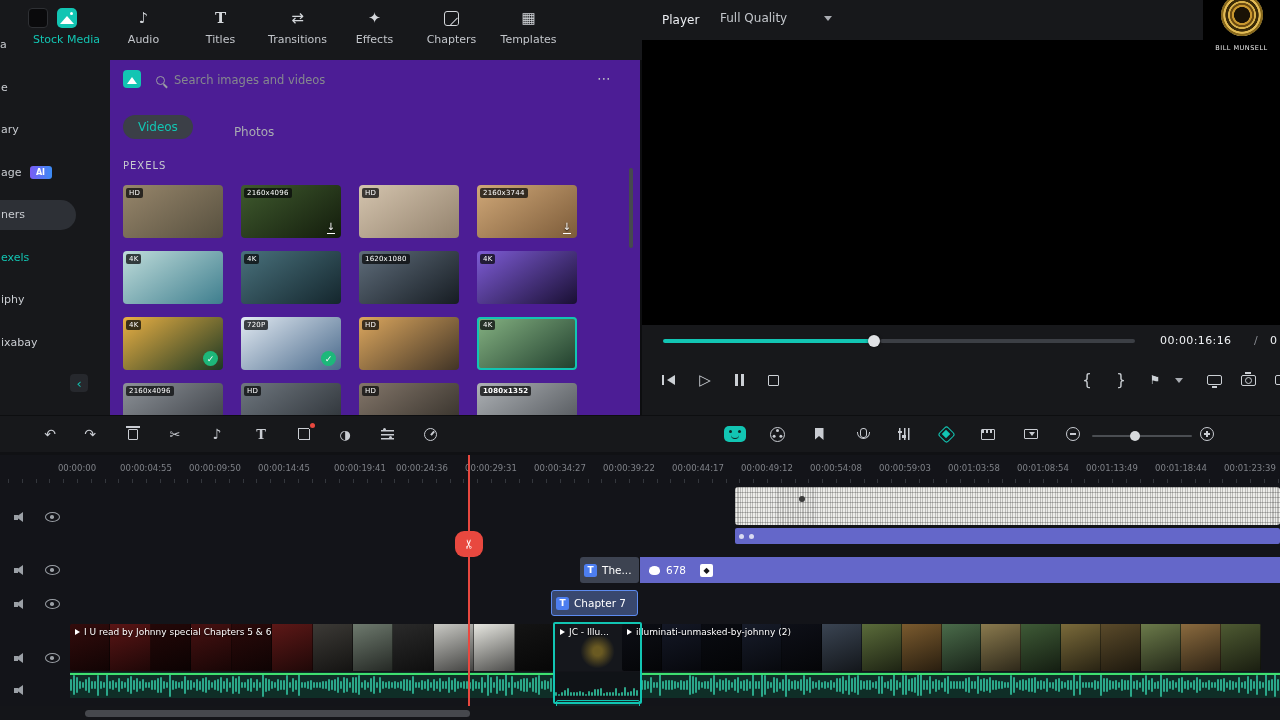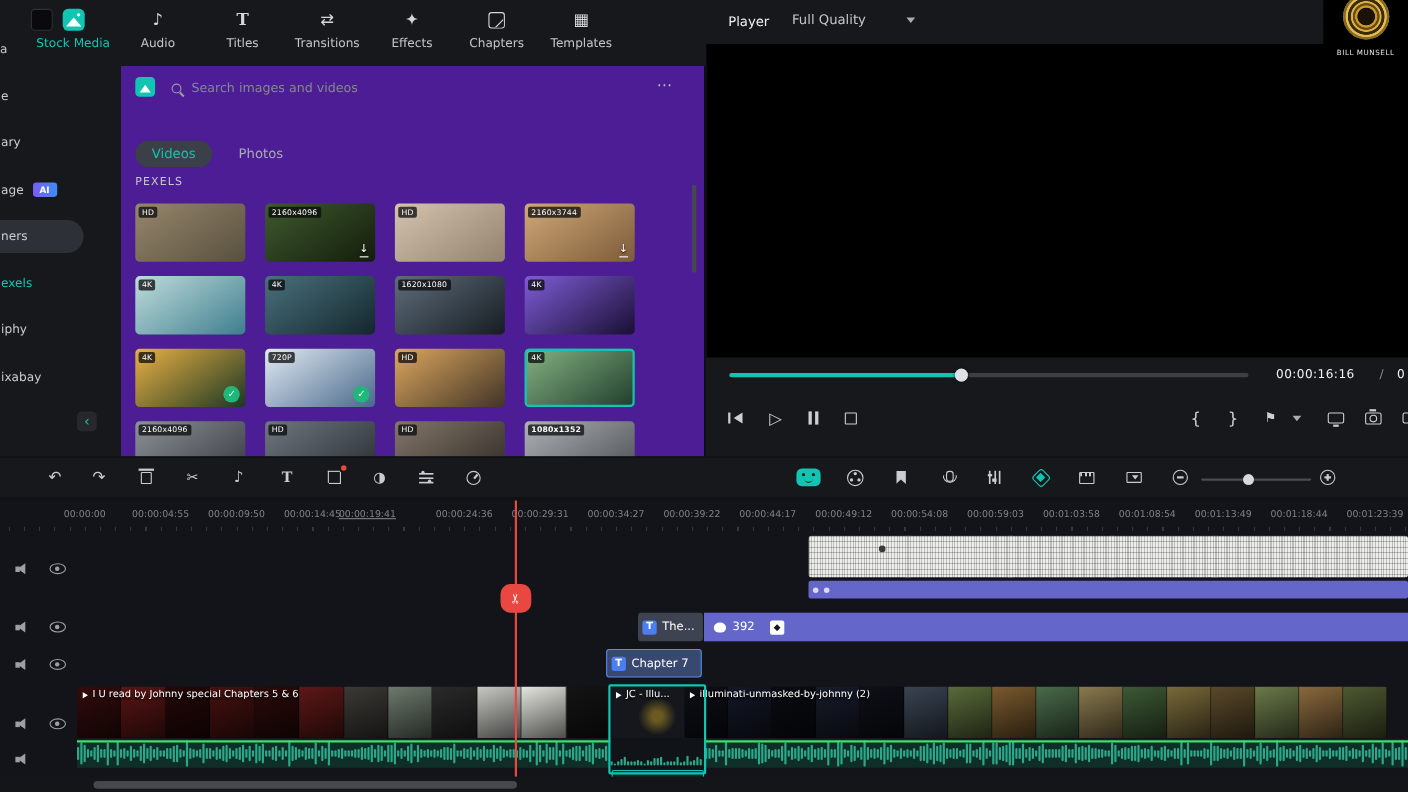--- a/index.html
+++ b/index.html
@@ -70,21 +70,21 @@
 
   
   #media-panel{position:absolute;left:110px;top:60px;width:532px;height:355px;background:#4c1d95;overflow:hidden}
   #source-ico{position:absolute;left:13px;top:10px;width:18px;height:18px;border-radius:4px;background:var(--accent);display:block}
   #source-ico::after{content:"";position:absolute;left:4px;bottom:4px;border-left:5px solid transparent;border-right:5px solid transparent;border-bottom:7px solid #fff}
   #search-bar{position:absolute;left:46px;top:8px;width:420px;height:24px;display:flex;align-items:center;gap:9px}
   .i-mag{width:9px;height:9px;border:1.5px solid #9b9ea4;border-radius:50%;position:relative;flex:none}
   .i-mag::after{content:"";position:absolute;right:-4px;bottom:-3px;width:5px;height:1.5px;background:#9b9ea4;transform:rotate(45deg)}
   #search-ph{color:#85888e;font-size:11.5px}
   #panel-menu{position:absolute;left:487px;top:10px;color:#b9bcc2;font-size:14px;letter-spacing:1px}
-  #media-tabs{position:absolute;left:13px;top:68px;display:flex;align-items:center;gap:24px}
+  #media-tabs{position:absolute;left:13px;top:55px;display:flex;align-items:flex-end;gap:41px}
   .mtab{color:#a8abb1;font-size:12px;cursor:default}
   .mtab.active{background:#3b3f47;color:var(--accent);padding:5px 15px;border-radius:13px}
   #section-title{position:absolute;left:13px;top:100px;font-size:10px;letter-spacing:1px;color:#c6c9ce}
   #thumb-grid{position:absolute;left:13px;top:125px;display:grid;grid-template-columns:repeat(4,100px);grid-auto-rows:53px;gap:13px 18px}
   .thumb{position:relative;border-radius:4px;overflow:hidden;cursor:default}
   .thumb.sel{outline:2px solid var(--accent);outline-offset:-2px}
   .vbadge{position:absolute;left:3px;top:3px;background:rgba(8,9,11,.75);color:#fff;font-size:7px;padding:1px 3px;border-radius:2px;letter-spacing:.2px}
   .i-dl{position:absolute;right:6px;bottom:4px;color:#fff;font-size:10px;line-height:10px;border-bottom:1.5px solid #fff;padding-bottom:1px;text-shadow:0 1px 2px #000}
   .i-chk{position:absolute;right:5px;bottom:4px;width:15px;height:15px;border-radius:50%;background:#1db87a;color:#fff;font-size:9px;display:flex;align-items:center;justify-content:center}
   #media-scrollbar{position:absolute;left:519px;top:108px;width:4px;height:80px;background:#46494f;border-radius:2px}
@@ -431,21 +431,21 @@
     <span class="tool" style="left:1207px">
         <span class="i-zi"></span>
       </span>
   </div>
 
   <div id="ruler">
       <span class="rlabel" style="left: 77px;">00:00:00</span>
       <span class="rlabel" style="left: 146px;">00:00:04:55</span>
       <span class="rlabel" style="left: 215px;">00:00:09:50</span>
       <span class="rlabel" style="left: 284px;">00:00:14:45</span>
-      <span class="rlabel" style="left: 334px; text-decoration: underline;">00:00:19:41</span>
+      <span class="rlabel" style="left: 360px;">00:00:19:41</span>
       <span class="rlabel" style="left: 422px;">00:00:24:36</span>
       <span class="rlabel" style="left: 491px;">00:00:29:31</span>
       <span class="rlabel" style="left: 560px;">00:00:34:27</span>
       <span class="rlabel" style="left: 629px;">00:00:39:22</span>
       <span class="rlabel" style="left: 698px;">00:00:44:17</span>
       <span class="rlabel" style="left: 767px;">00:00:49:12</span>
       <span class="rlabel" style="left: 836px;">00:00:54:08</span>
       <span class="rlabel" style="left: 905px;">00:00:59:03</span>
       <span class="rlabel" style="left: 974px;">00:01:03:58</span>
       <span class="rlabel" style="left: 1043px;">00:01:08:54</span>
@@ -474,21 +474,21 @@
       <span class="kdot" style="left:4px"></span>
       <span class="kdot" style="left:14px"></span>
     </div>
 
     <div class="tclip" style="left:580px;top:74px;width:59px;background:#3d4351">
       <span class="tbadge">T</span>
       <span>The...</span>
     </div>
     <div class="pclip" style="left:640px;top:74px;width:640px">
       <span class="blob"></span>
-      <span>392</span>
+      <span>678</span>
       <span class="dmd">◆</span>
     </div>
 
     <div class="tclip" style="left:551px;top:107px;width:87px;background:#39486e;border:1px solid #5d8bf0">
       <span class="tbadge">T</span>
       <span>Chapter 7</span>
     </div>
 
     <div class="film" id="film-a" style="left:70px;width:485px">
       <div class="clip-label">

